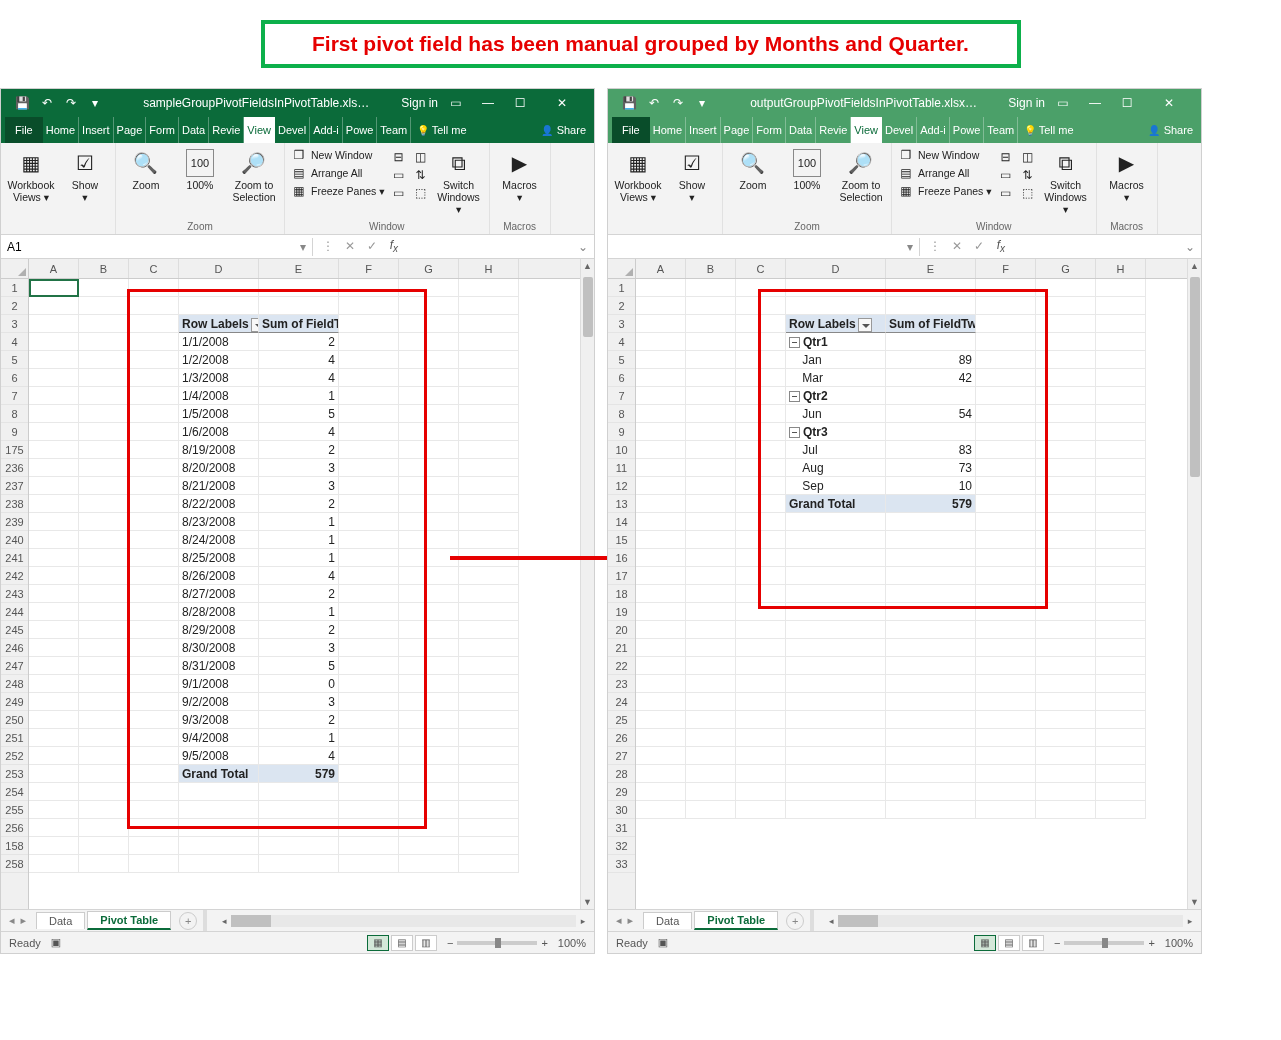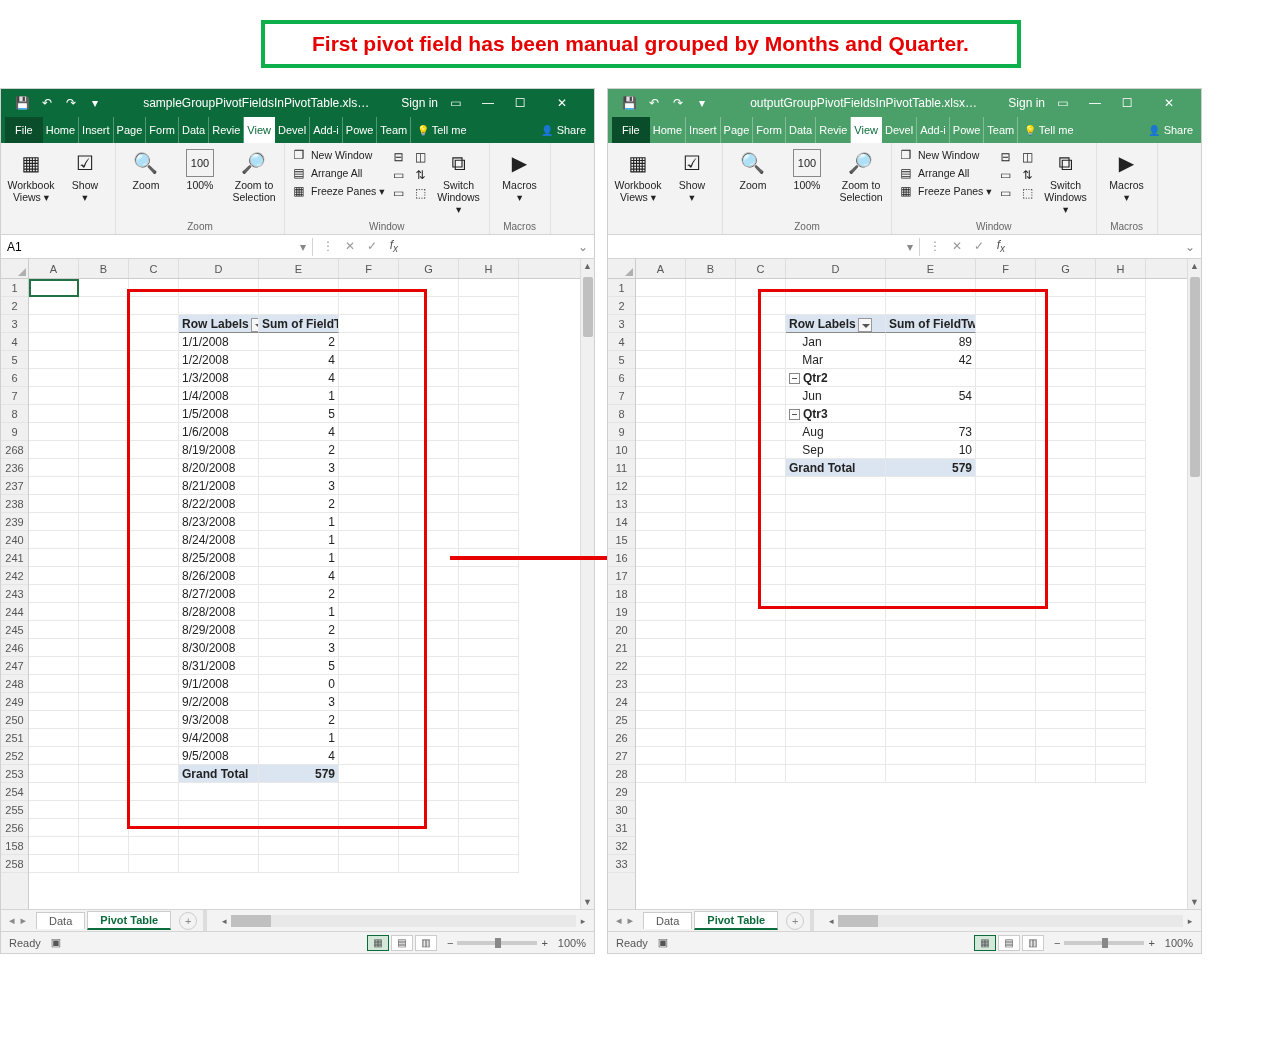--- a/index.html
+++ b/index.html
@@ -252,21 +252,21 @@
     <div class="rowheads">
             <div class="rh">1</div>
             <div class="rh">2</div>
             <div class="rh">3</div>
             <div class="rh">4</div>
             <div class="rh">5</div>
             <div class="rh">6</div>
             <div class="rh">7</div>
             <div class="rh">8</div>
             <div class="rh">9</div>
-            <div class="rh">268</div>
+            <div class="rh">175</div>
             <div class="rh">236</div>
             <div class="rh">237</div>
             <div class="rh">238</div>
             <div class="rh">239</div>
             <div class="rh">240</div>
             <div class="rh">241</div>
             <div class="rh">242</div>
             <div class="rh">243</div>
             <div class="rh">244</div>
             <div class="rh">245</div>
@@ -870,20 +870,30 @@
               <div class="cell bold shade bb" style="width:100px">Row Labels<span class="filterbtn"></span></div>
               <div class="cell bold shade bb" style="width:90px">Sum of FieldTwo</div>
               <div class="cell " style="width:60px"></div>
               <div class="cell " style="width:60px"></div>
               <div class="cell " style="width:50px"></div>
             </div>
             <div class="row">
               <div class="cell " style="width:50px"></div>
               <div class="cell " style="width:50px"></div>
               <div class="cell " style="width:50px"></div>
+              <div class="cell bold" style="width:100px"><span class="collbtn"></span>Qtr1</div>
+              <div class="cell " style="width:90px"></div>
+              <div class="cell " style="width:60px"></div>
+              <div class="cell " style="width:60px"></div>
+              <div class="cell " style="width:50px"></div>
+            </div>
+            <div class="row">
+              <div class="cell " style="width:50px"></div>
+              <div class="cell " style="width:50px"></div>
+              <div class="cell " style="width:50px"></div>
               <div class="cell " style="width:100px">&nbsp;&nbsp;&nbsp;&nbsp;Jan</div>
               <div class="cell right" style="width:90px">89</div>
               <div class="cell " style="width:60px"></div>
               <div class="cell " style="width:60px"></div>
               <div class="cell " style="width:50px"></div>
             </div>
             <div class="row">
               <div class="cell " style="width:50px"></div>
               <div class="cell " style="width:50px"></div>
               <div class="cell " style="width:50px"></div>
@@ -912,20 +922,30 @@
               <div class="cell " style="width:60px"></div>
               <div class="cell " style="width:60px"></div>
               <div class="cell " style="width:50px"></div>
             </div>
             <div class="row">
               <div class="cell " style="width:50px"></div>
               <div class="cell " style="width:50px"></div>
               <div class="cell " style="width:50px"></div>
               <div class="cell bold" style="width:100px"><span class="collbtn"></span>Qtr3</div>
               <div class="cell " style="width:90px"></div>
+              <div class="cell " style="width:60px"></div>
+              <div class="cell " style="width:60px"></div>
+              <div class="cell " style="width:50px"></div>
+            </div>
+            <div class="row">
+              <div class="cell " style="width:50px"></div>
+              <div class="cell " style="width:50px"></div>
+              <div class="cell " style="width:50px"></div>
+              <div class="cell " style="width:100px">&nbsp;&nbsp;&nbsp;&nbsp;Jul</div>
+              <div class="cell right" style="width:90px">83</div>
               <div class="cell " style="width:60px"></div>
               <div class="cell " style="width:60px"></div>
               <div class="cell " style="width:50px"></div>
             </div>
             <div class="row">
               <div class="cell " style="width:50px"></div>
               <div class="cell " style="width:50px"></div>
               <div class="cell " style="width:50px"></div>
               <div class="cell " style="width:100px">&nbsp;&nbsp;&nbsp;&nbsp;Aug</div>
               <div class="cell right" style="width:90px">73</div>

